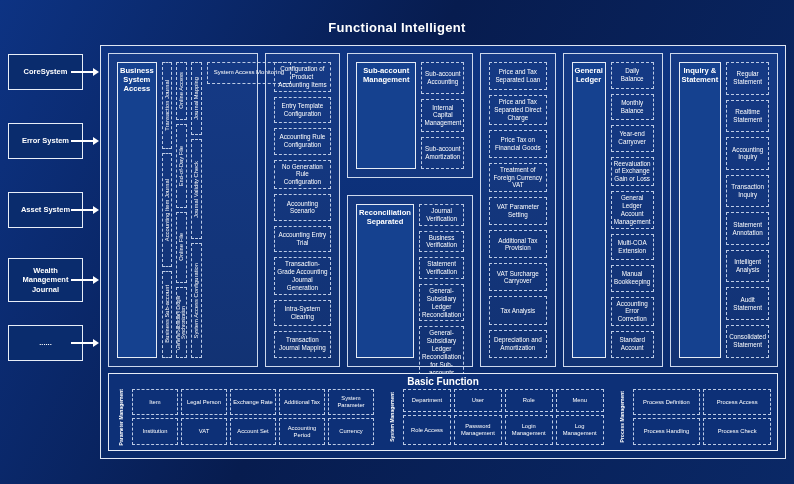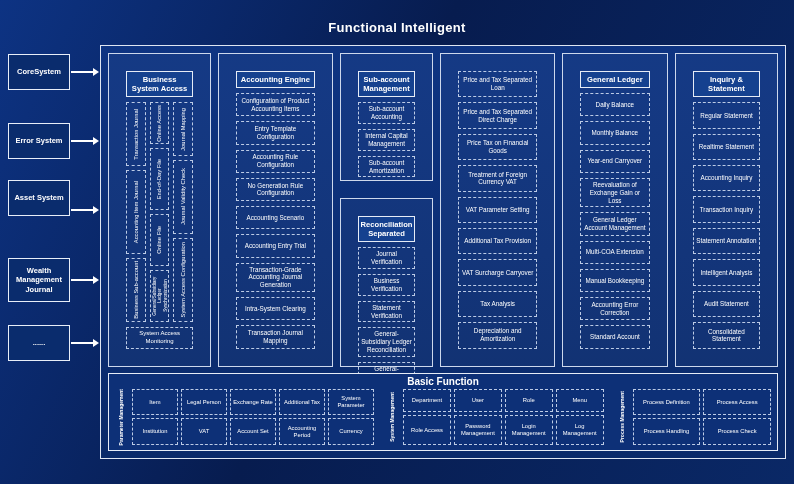--- a/index.html
+++ b/index.html
@@ -9,39 +9,39 @@
     color: #ffffff;
     background: linear-gradient(115deg, #0d3383 0%, #071c4f 45%, #0a2866 100%);
   }
   .stage { position: relative; width: 794px; height: 484px; }
   .title {
     position: absolute; top: 20px; left: 0; width: 100%;
     text-align: center; font-size: 13px; font-weight: bold; letter-spacing: .3px;
   }
   
   .sysbox {
-    position: absolute; left: 8px; width: 62px;
+    position: absolute; left: 8px; width: 75px;
     border: 1.5px solid #e8eef8; background: #0a2c6d;
     display: flex; align-items: center; justify-content: center;
     text-align: center; font-size: 7.5px; font-weight: bold; padding: 2px; line-height: 1.25;
   }
   .arrow { position: absolute; left: 71px; width: 28px; height: 8px; display: flex; align-items: center; }
   .arrow .al { flex: 1; height: 1.5px; background: #ffffff; }
   .arrow .ah { width: 0; height: 0; border-left: 6px solid #ffffff; border-top: 4px solid transparent; border-bottom: 4px solid transparent; }
 
   
   .main {
     position: absolute; left: 100px; top: 45px; width: 686px; height: 414px;
     border: 1.5px solid #dfe6f2; background: linear-gradient(180deg, #0e3482, #0a2a6a);
     padding: 7px; display: flex; flex-direction: column; gap: 6px;
   }
   .cols { flex: 1; display: flex; gap: 7px; min-height: 0; }
   .col {
     border: 1px solid #cdd8ec; background: rgba(255,255,255,0.03);
-    display: flex; flex-direction: column; padding: 17px; gap: 5px; min-height: 0;
+    display: flex; flex-direction: row; padding: 8px; gap: 5px; min-height: 0;
   }
   .colwrap { display: flex; flex-direction: column; gap: 17px; min-height: 0; }
   .colhead {
     border: 1px solid #e6ecf6; background: #15418f;
     font-weight: bold; font-size: 7.6px; text-align: center; padding: 3px 2px; line-height: 1.2;
   }
   .items { flex: 1; display: flex; flex-direction: column; gap: 5px; min-height: 0; }
   .item {
     border: 1px dashed #bccbe6; flex: 1;
     display: flex; align-items: center; justify-content: center;
@@ -93,21 +93,21 @@
 <div class="stage">
 
   <div class="title">Functional Intelligent</div>
 
   <div class="sysbox" style="top:54px;height:36px">
     <span>CoreSystem</span>
   </div>
   <div class="sysbox" style="top:123px;height:36px">
     <span>Error System</span>
   </div>
-  <div class="sysbox" style="top:180px;height:36px">
+  <div class="sysbox" style="top:192px;height:36px">
     <span>Asset System</span>
   </div>
   <div class="sysbox" style="top:258px;height:44px">
     <span>Wealth Management Journal</span>
   </div>
   <div class="sysbox" style="top:325px;height:36px">
     <span>......</span>
   </div>
 
   <div class="arrow" style="top:68px">
@@ -173,21 +173,20 @@
                 <span class="vt">System Access Configuration</span>
               </div>
           </div>
         </div>
         <div class="bsa-bottom">
             <span>System Access Monitoring</span>
           </div>
       </div>
 
       <div class="col" style="flex:112">
-        <div class="colhead">Accounting Engine</div>
         <div class="items">
           <div class="item">
               <span>Configuration of Product Accounting Items</span>
             </div>
           <div class="item">
               <span>Entry Template Configuration</span>
             </div>
           <div class="item">
               <span>Accounting Rule Configuration</span>
             </div>

